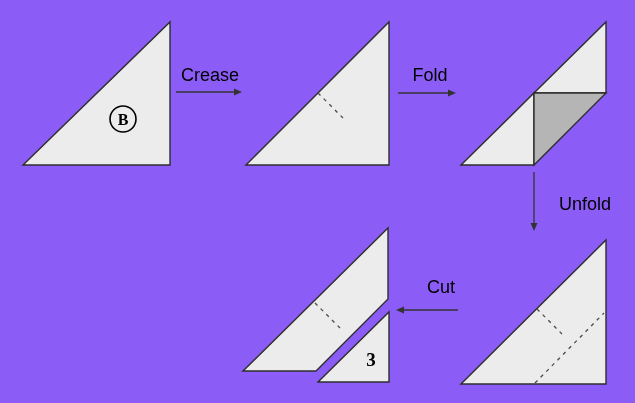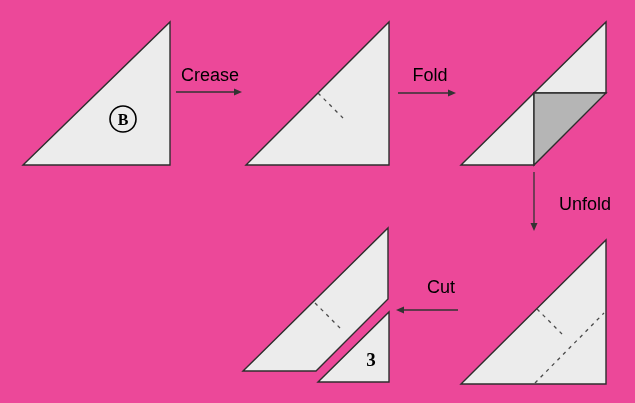--- a/index.html
+++ b/index.html
@@ -5,21 +5,21 @@
   html, body {
     margin: 0;
     padding: 0;
     background: #ffffff;
     font-family: "Liberation Sans", sans-serif;
   }
   .diagram-wrap {
     position: relative;
     width: 635px;
     height: 403px;
-    background: #ec4899;
+    background: #8b5cf6;
     overflow: hidden;
   }
   svg text {
     user-select: none;
   }
   .lbl-sans {
     font-family: "Liberation Sans", sans-serif;
     font-size: 18px;
     fill: #000000;
   }

